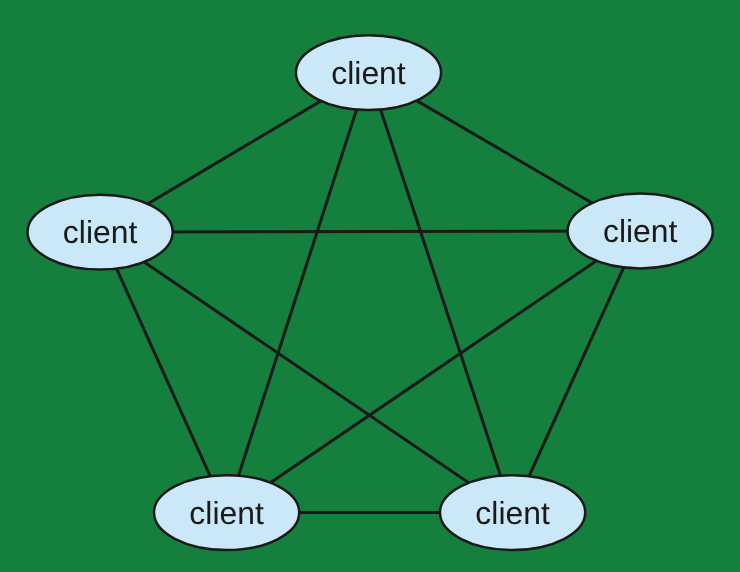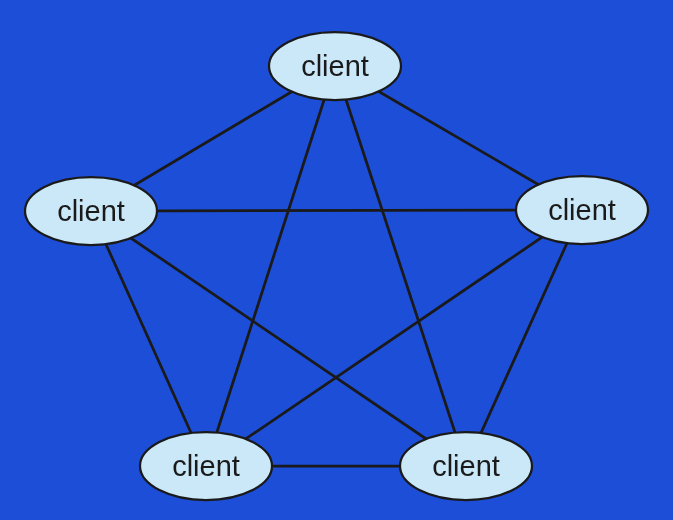--- a/index.html
+++ b/index.html
@@ -7,21 +7,21 @@
     padding: 0;
     background: #ffffff;
     width: 673px;
     height: 520px;
     overflow: hidden;
   }
   .diagram-canvas {
     position: relative;
     width: 673px;
     height: 520px;
-    background: #1d4ed8;
+    background: #15803d;
   }
   svg { display: block; }
   .node-label {
     font-family: "Liberation Sans", sans-serif;
     font-size: 29px;
     font-weight: 400;
   }
 </style>
 </head>
 <body>

